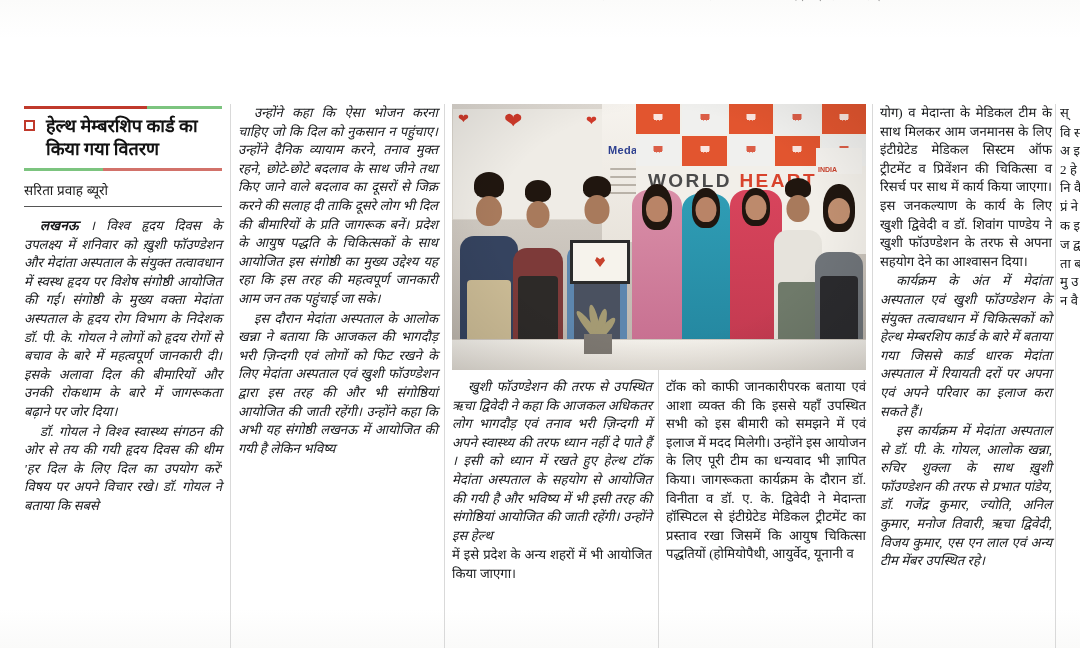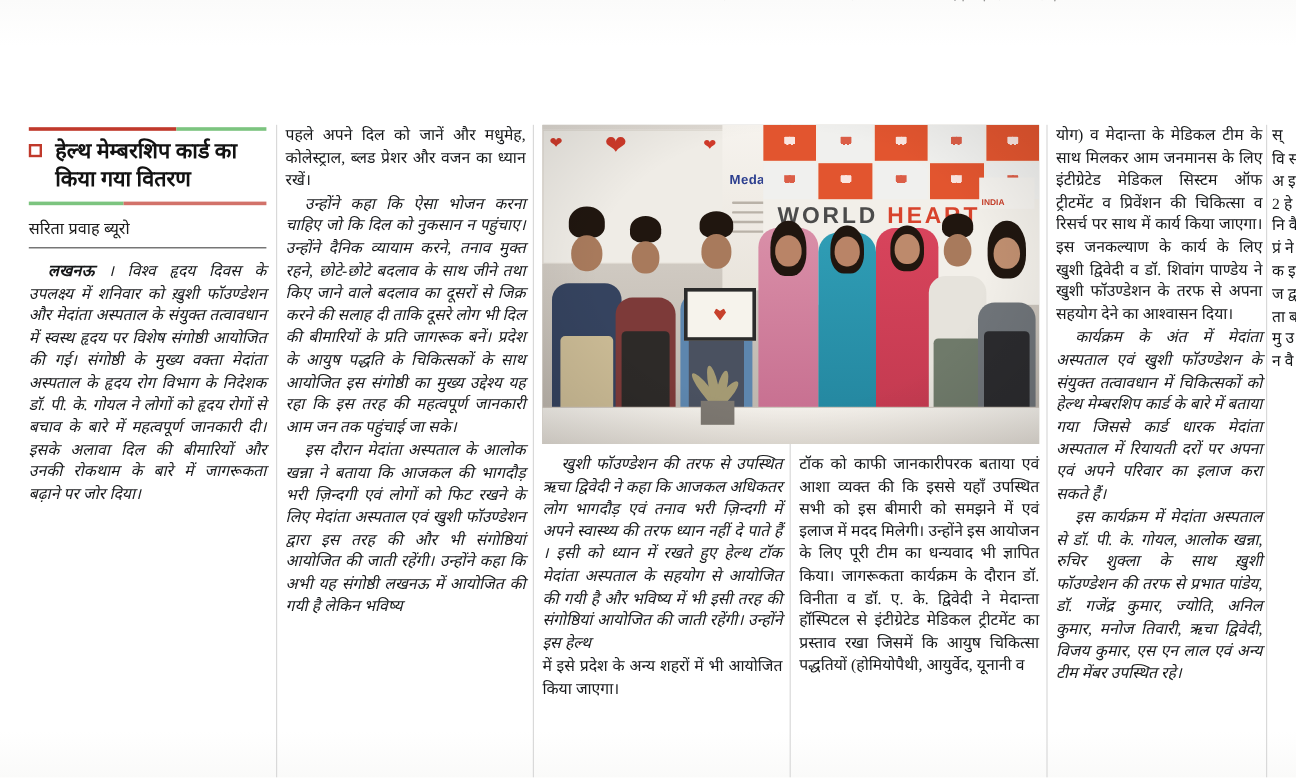--- a/index.html
+++ b/index.html
@@ -391,24 +391,24 @@
           <span class="seg-a" style="flex:0 0 40%;background:#7cc47f"></span>
           <span class="seg-b" style="background:#d2726a"></span>
         </div>
       </div>
 
       <div class="byline">सरिता प्रवाह ब्यूरो</div>
 
       <p class="para indent">
         <span class="dateline">लखनऊ</span><span> । विश्व हृदय दिवस के उपलक्ष्य में शनिवार को ख़ुशी फॉउण्डेशन और मेदांता अस्पताल के संयुक्त तत्वावधान में स्वस्थ हृदय पर विशेष संगोष्ठी आयोजित की गई। संगोष्ठी के मुख्य वक्ता मेदांता अस्पताल के हृदय रोग विभाग के निदेशक डॉ. पी. के. गोयल ने लोगों को हृदय रोगों से बचाव के बारे में महत्वपूर्ण जानकारी दी। इसके अलावा दिल की बीमारियों और उनकी रोकथाम के बारे में जागरूकता बढ़ाने पर जोर दिया।</span>
       </p>
+      <p class="para indent">डॉ. गोयल ने विश्व स्वास्थ्य संगठन की ओर से तय की गयी हृदय दिवस की थीम 'हर दिल के लिए दिल का उपयोग करें' विषय पर अपने विचार रखे। डॉ. गोयल ने बताया कि सबसे</p>
     </div>
 
     <div class="col col-2">
-      <p class="para">पहले अपने दिल को जानें और मधुमेह, कोलेस्ट्राल, ब्लड प्रेशर और वजन का ध्यान रखें।</p>
       <p class="para indent">उन्होंने कहा कि ऐसा भोजन करना चाहिए जो कि दिल को नुकसान न पहुंचाए। उन्होंने दैनिक व्यायाम करने, तनाव मुक्त रहने, छोटे-छोटे बदलाव के साथ जीने तथा किए जाने वाले बदलाव का दूसरों से जिक्र करने की सलाह दी ताकि दूसरे लोग भी दिल की बीमारियों के प्रति जागरूक बनें। प्रदेश के आयुष पद्धति के चिकित्सकों के साथ आयोजित इस संगोष्ठी का मुख्य उद्देश्य यह रहा कि इस तरह की महत्वपूर्ण जानकारी आम जन तक पहुंचाई जा सके।</p>
       <p class="para indent">इस दौरान मेदांता अस्पताल के आलोक खन्ना ने बताया कि आजकल की भागदौड़ भरी ज़िन्दगी एवं लोगों को फिट रखने के लिए मेदांता अस्पताल एवं खुशी फॉउण्डेशन द्वारा इस तरह की और भी संगोष्ठियां आयोजित की जाती रहेंगी। उन्होंने कहा कि अभी यह संगोष्ठी लखनऊ में आयोजित की गयी है लेकिन भविष्य</p>
     </div>
 
     <div class="photo-block">
       <div class="photo">
         <div class="ph-wall"></div>
 
         <div class="ph-screen">
           <span class="hbadge" style="left:6px;top:4px;">❤</span>

